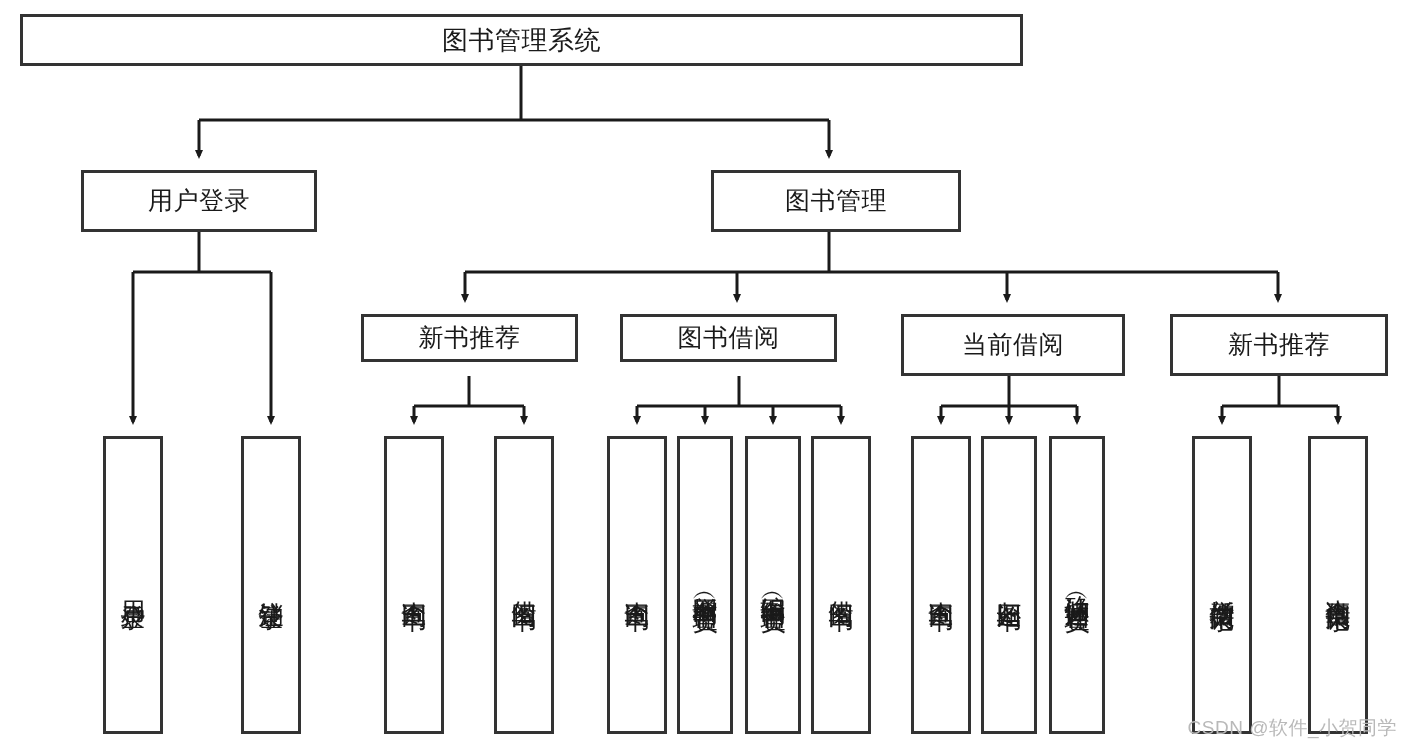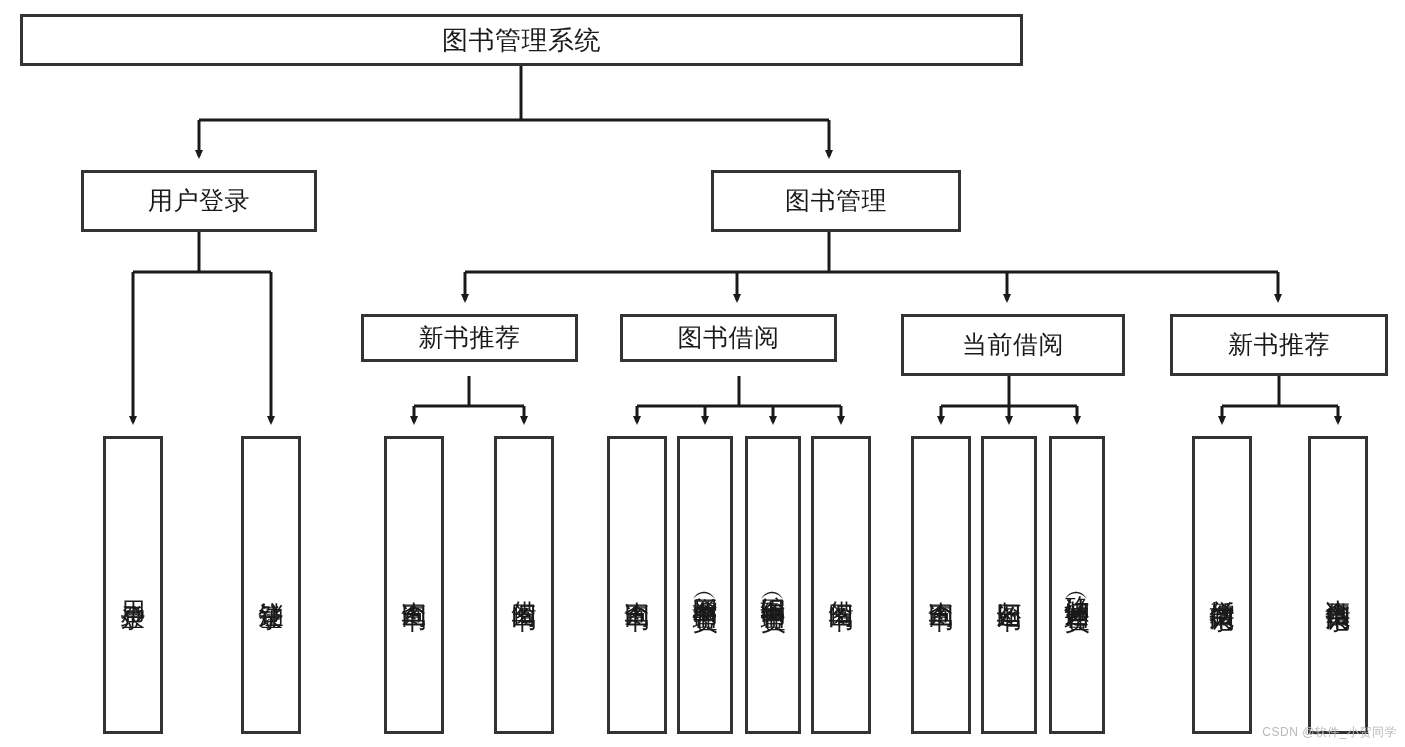--- a/index.html
+++ b/index.html
@@ -59,21 +59,21 @@
     font-size: 25px;
     line-height: 1.08;
     letter-spacing: 2px;
     white-space: nowrap;
     max-height: 100%;
   }
   #watermark {
     position: absolute;
     right: 8px;
     bottom: 6px;
-    font-size: 12px;
+    font-size: 19px;
     color: #b9b9b9;
     letter-spacing: 0.5px;
     z-index: 5;
     white-space: nowrap;
   }
 </style>
 </head>
 <body>
 
 <div id="canvas">

